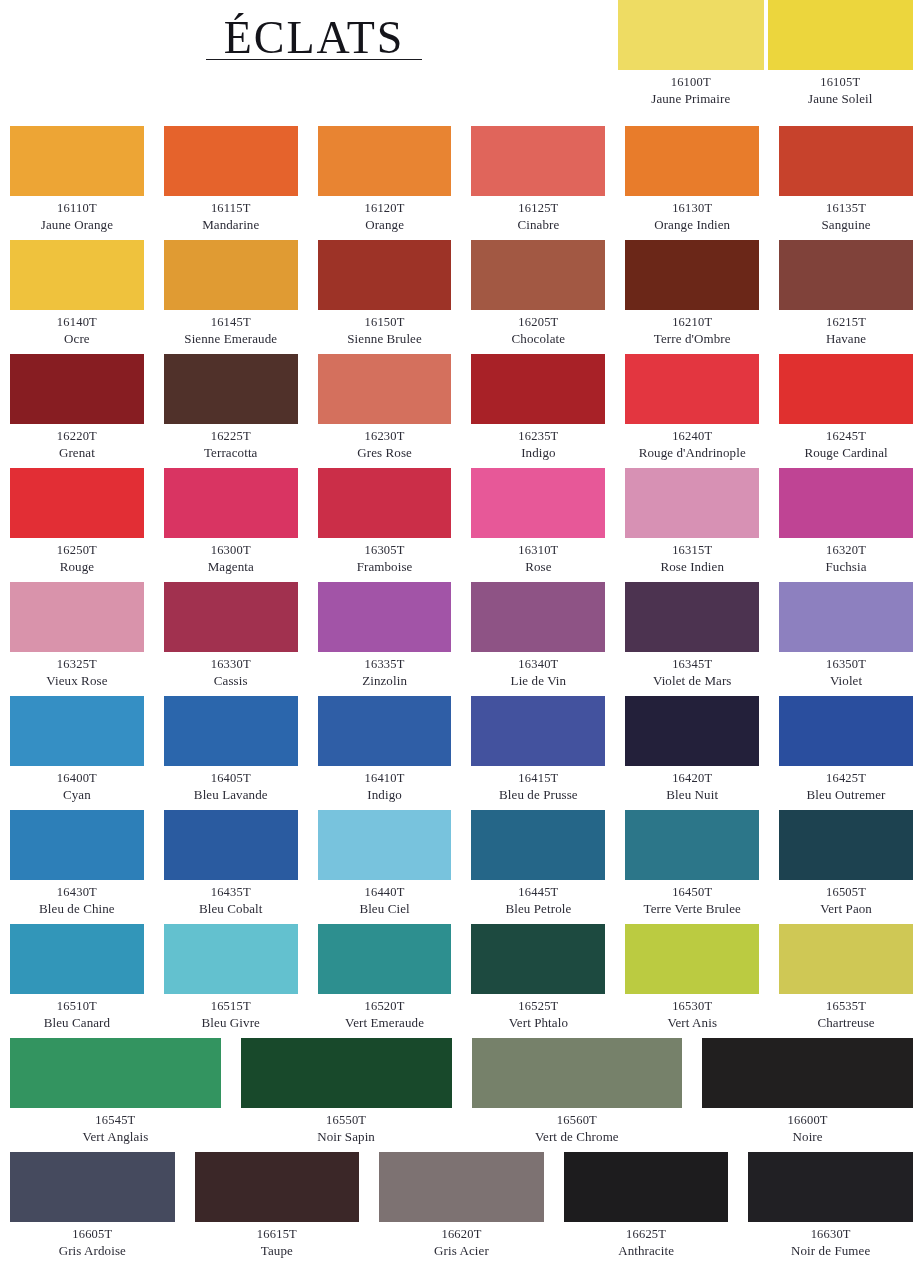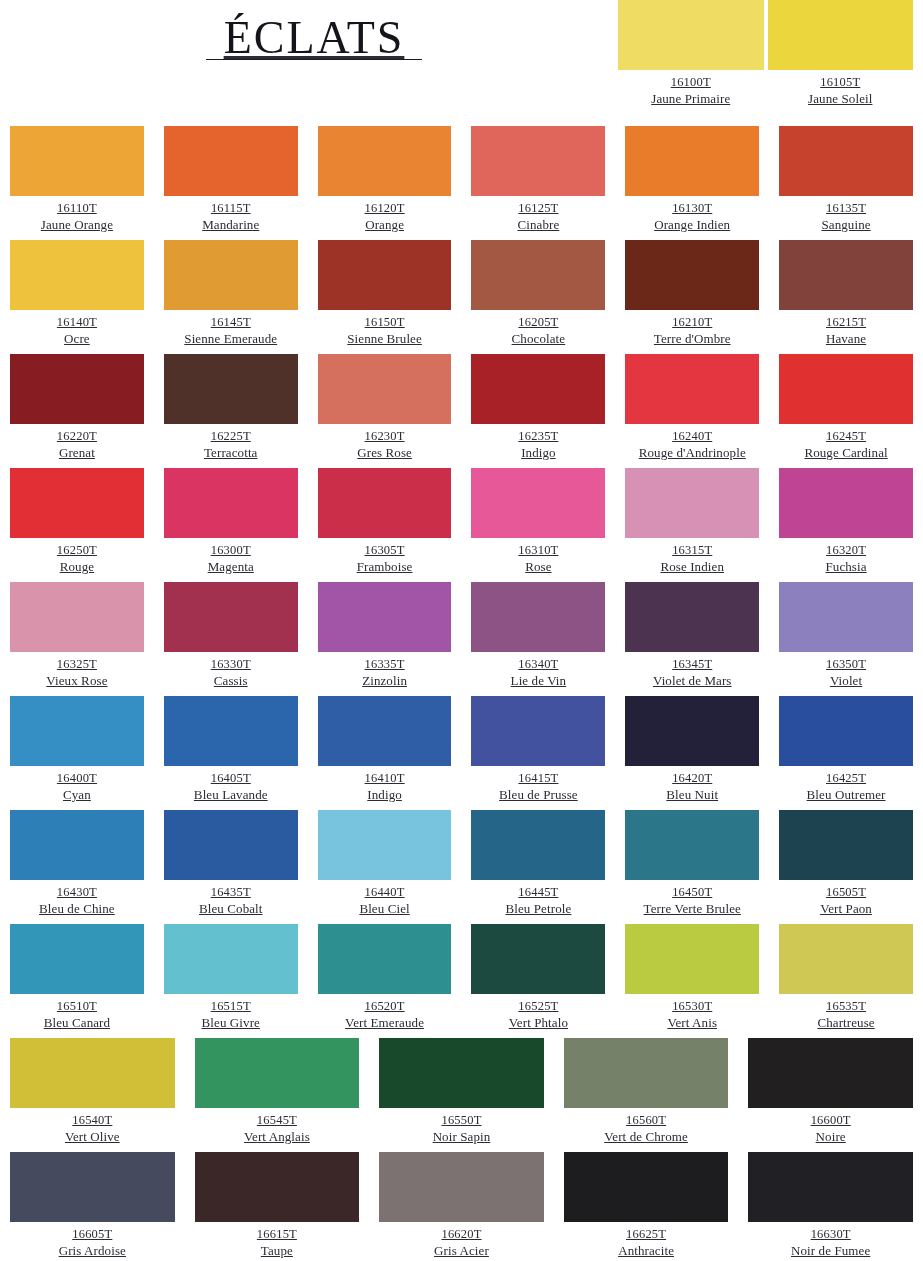--- a/index.html
+++ b/index.html
@@ -15,21 +15,20 @@
     color: #2a2a33;
     overflow: hidden;
   }
 
   .page {
     position: relative;
     width: 923px;
     height: 1261px;
     box-sizing: border-box;
     padding: 0 10px;
-    text-decoration: underline;
   }
 
   
   .header-row {
     display: flex;
     width: 903px;
     height: 114px;
   }
 
   .title-block {
@@ -396,25 +395,20 @@
           <div class="swatch-name">Vert Anis</div>
         </div>
         <div class="swatch">
           <div class="chip" style="background-color: rgb(207, 200, 85);"></div>
           <div class="swatch-code">16535T</div>
           <div class="swatch-name">Chartreuse</div>
         </div>
       </div>
       <div class="row">
         <div class="swatch">
-          <div class="chip" style="background-color: rgb(209, 192, 55);"></div>
-          <div class="swatch-code">16540T</div>
-          <div class="swatch-name">Vert Olive</div>
-        </div>
-        <div class="swatch">
           <div class="chip" style="background-color: rgb(51, 148, 96);"></div>
           <div class="swatch-code">16545T</div>
           <div class="swatch-name">Vert Anglais</div>
         </div>
         <div class="swatch">
           <div class="chip" style="background-color: rgb(24, 73, 43);"></div>
           <div class="swatch-code">16550T</div>
           <div class="swatch-name">Noir Sapin</div>
         </div>
         <div class="swatch">

